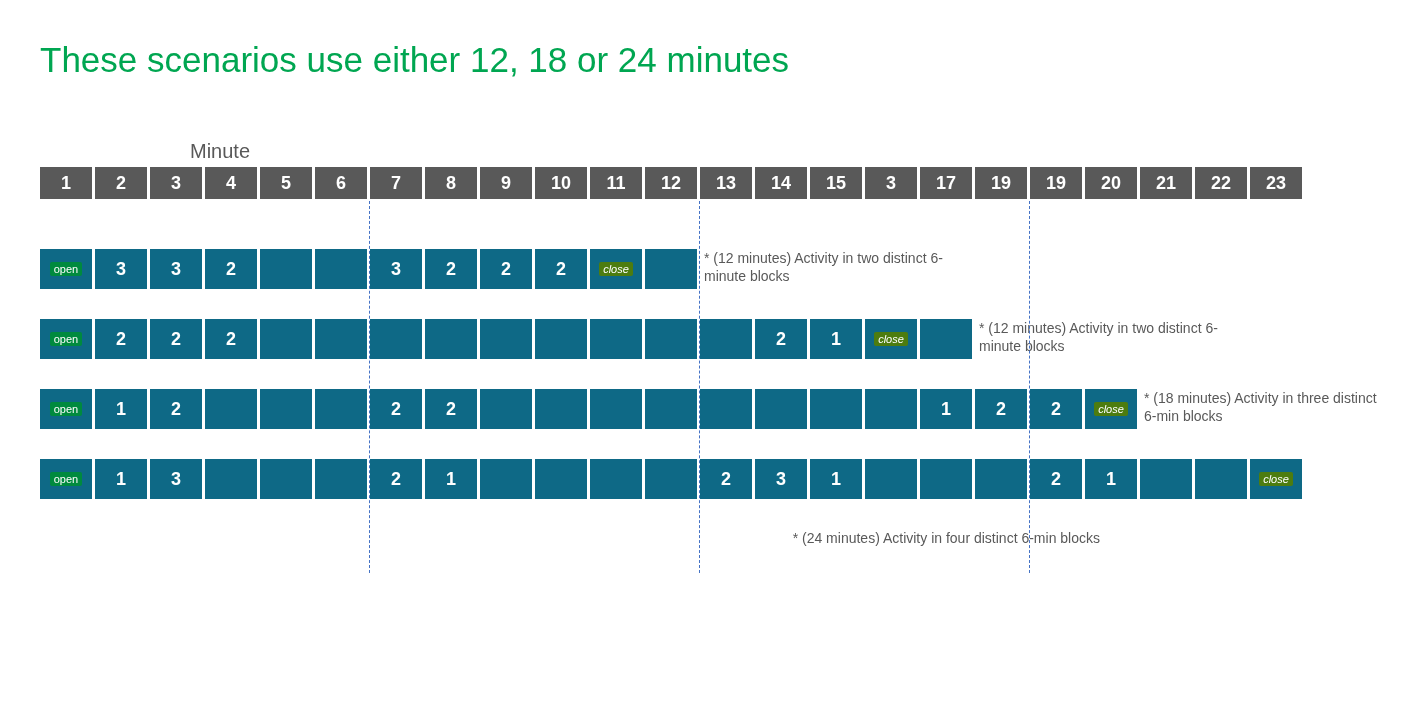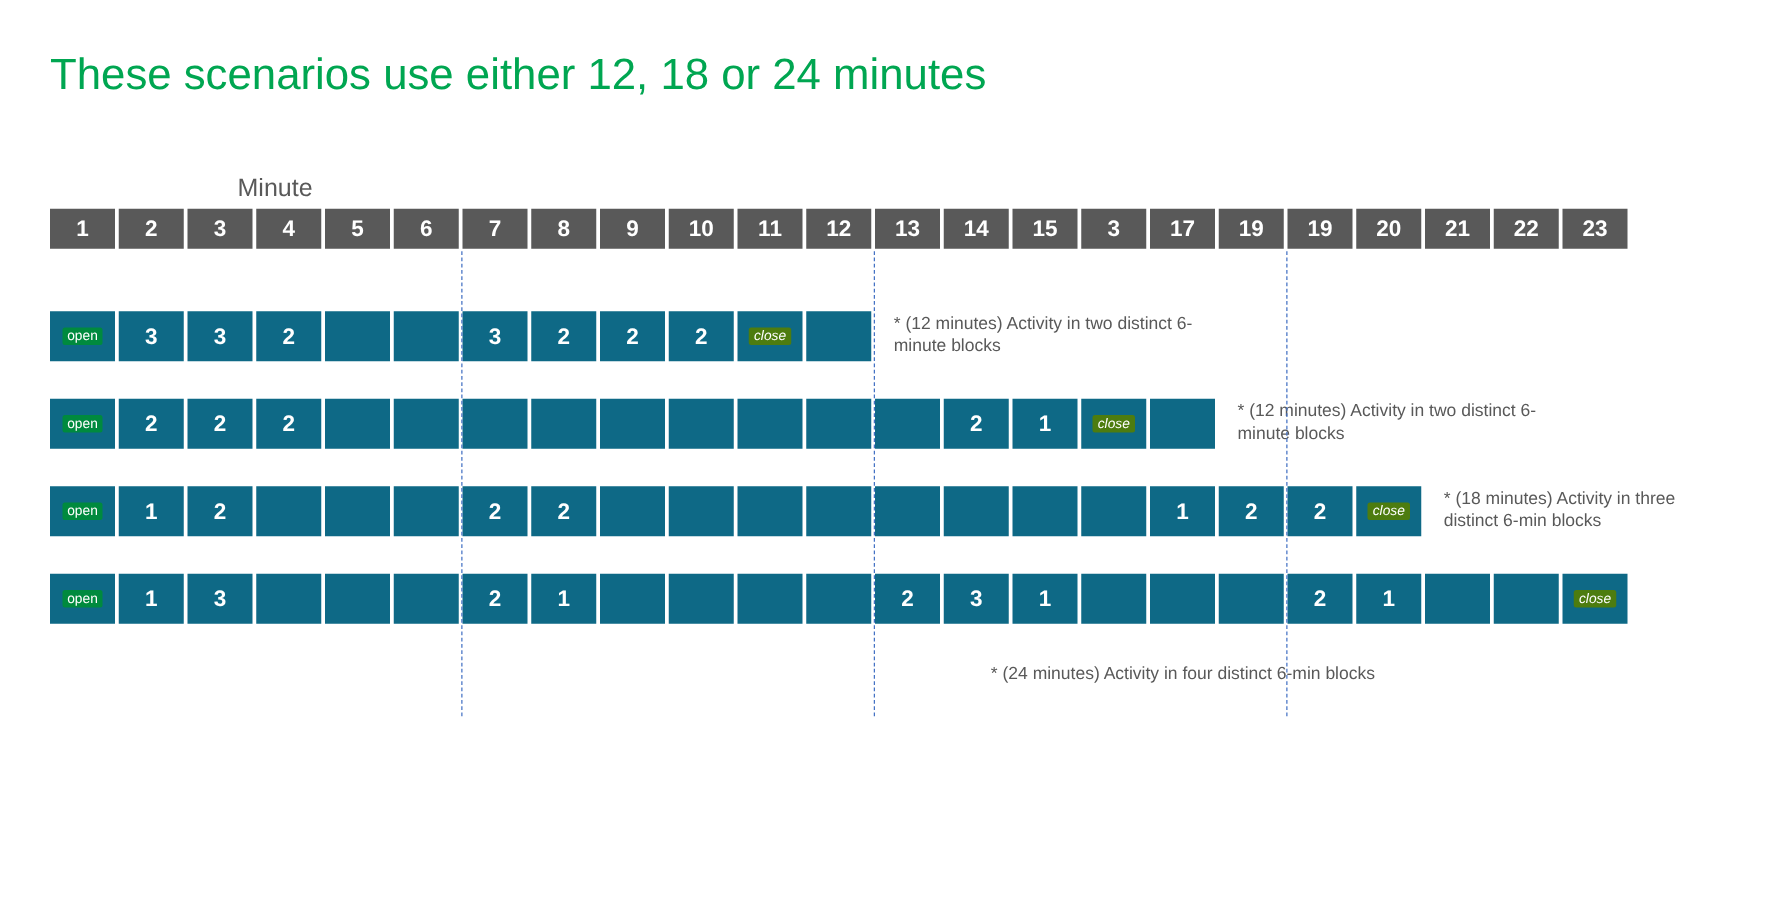--- a/index.html
+++ b/index.html
@@ -38,21 +38,21 @@
     font-weight: bold;
     font-size: 18px;
     display: flex;
     align-items: center;
     justify-content: center;
     flex-shrink: 0;
   }
   .scenario {
     display: flex;
     align-items: flex-start;
-    gap: 18px;
+    gap: 7px;
     margin-bottom: 30px;
   }
   .row-wrap {
     display: flex;
     flex-shrink: 0;
   }
   .row {
     display: flex;
     gap: 3px;
   }

